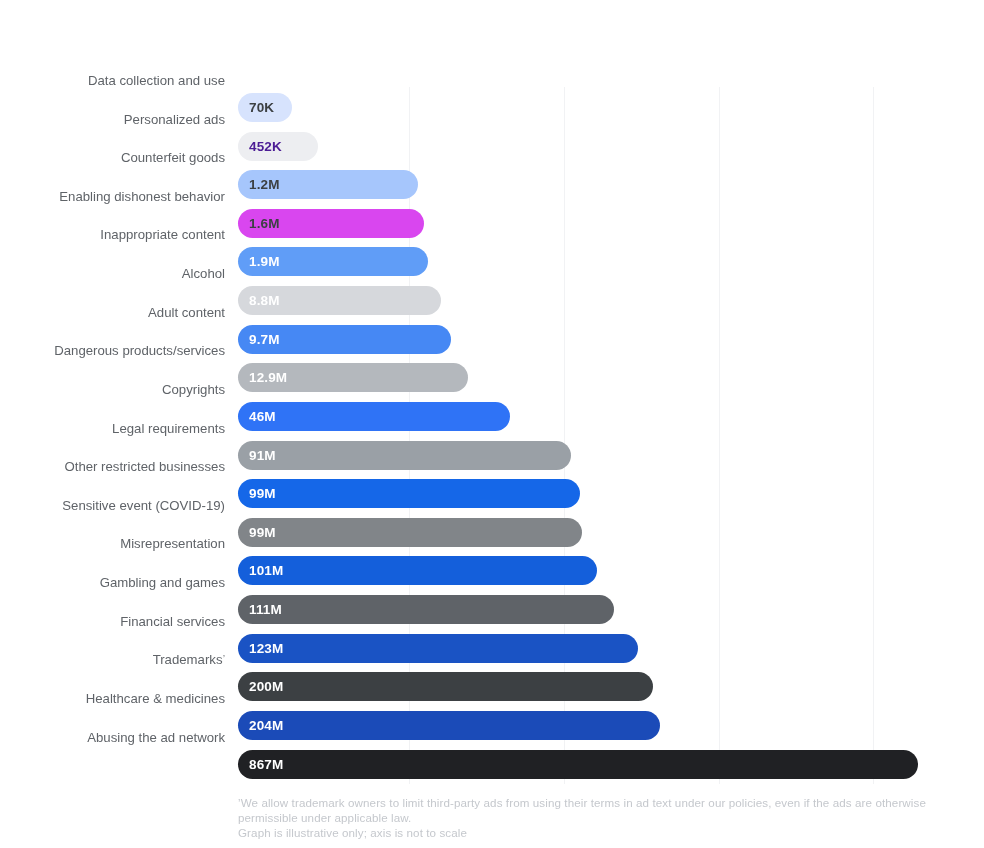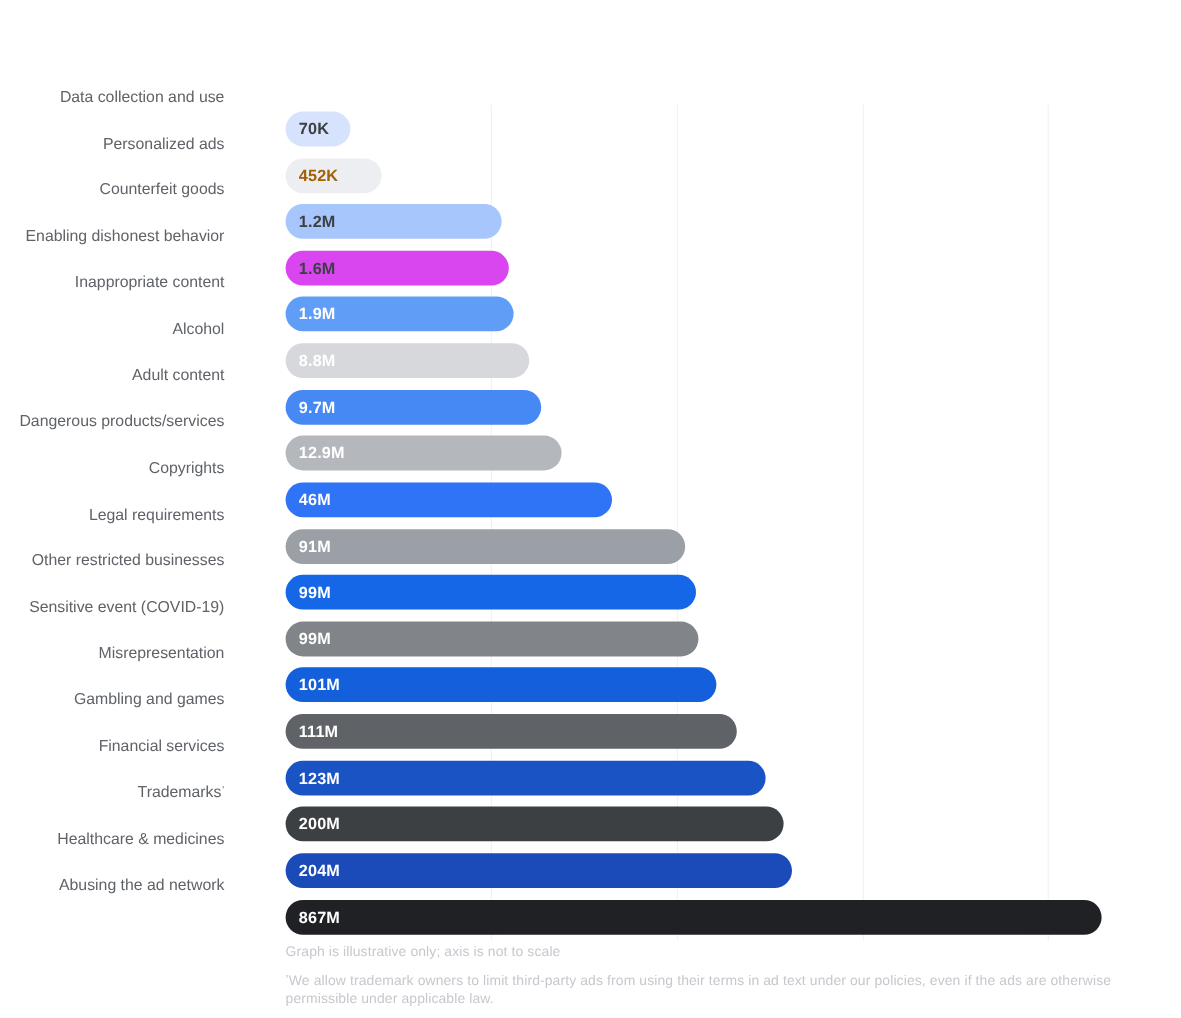--- a/index.html
+++ b/index.html
@@ -47,21 +47,21 @@
   }
   .bar-value {
     margin-left: 11px;
     font-size: 13.5px; font-weight: 700;
     letter-spacing: .15px; white-space: nowrap;
   }
 
   
   .cat-label {
     position: absolute;
-    right: 797px;                 
+    right: 759px;                 
     height: 29px;
     display: flex; align-items: center; justify-content: flex-end;
     font-size: 13.2px; color: #5f6368;
     white-space: nowrap;
   }
   .cat-label sup {
     font-size: 9px; line-height: 1;
     vertical-align: super; margin-left: .5px;
   }
 
@@ -87,21 +87,21 @@
         <div class="gridline" style="left: 635px;"></div>
       </div>
     <div id="rows">
         <div class="row" style="top: 6px;">
           <div class="bar" style="width: 54px; background: rgb(215, 227, 253);">
             <span class="bar-value" style="color: rgb(60, 64, 67);">70K</span>
           </div>
         </div>
         <div class="row" style="top: 44.62px;">
           <div class="bar" style="width: 80px; background: rgb(237, 238, 241);">
-            <span class="bar-value" style="color: #a16207;">452K</span>
+            <span class="bar-value" style="color: #4c1d95;">452K</span>
           </div>
         </div>
         <div class="row" style="top: 83.24px;">
           <div class="bar" style="width: 180px; background: rgb(166, 198, 252);">
             <span class="bar-value" style="color: rgb(60, 64, 67);">1.2M</span>
           </div>
         </div>
         <div class="row" style="top: 121.86px;">
           <div class="bar" style="width: 186px; background: #d946ef;">
             <span class="bar-value" style="color: rgb(60, 64, 67);">1.6M</span>
@@ -195,17 +195,17 @@
       <div class="cat-label" style="top: 490.82px;">Sensitive event (COVID-19)</div>
       <div class="cat-label" style="top: 529.44px;">Misrepresentation</div>
       <div class="cat-label" style="top: 568.06px;">Gambling and games</div>
       <div class="cat-label" style="top: 606.68px;">Financial services</div>
       <div class="cat-label" style="top: 645.3px; margin-left: 28px;">Trademarks<sup>ʼ</sup></div>
       <div class="cat-label" style="top: 683.92px;">Healthcare &amp; medicines</div>
       <div class="cat-label" style="top: 722.54px;">Abusing the ad network</div>
     </div>
 
   <div id="footnotes">
+    <div class="footnote" id="footnote-2">ʼWe allow trademark owners to limit third-party ads from using their terms in ad text under our policies, even if the ads are otherwise permissible under applicable law.</div>
     <div class="footnote" id="footnote-1">Graph is illustrative only; axis is not to scale</div>
-    <div class="footnote" id="footnote-2">ʼWe allow trademark owners to limit third-party ads from using their terms in ad text under our policies, even if the ads are otherwise permissible under applicable law.</div>
   </div>
 
 </div>
 
 </body></html>

